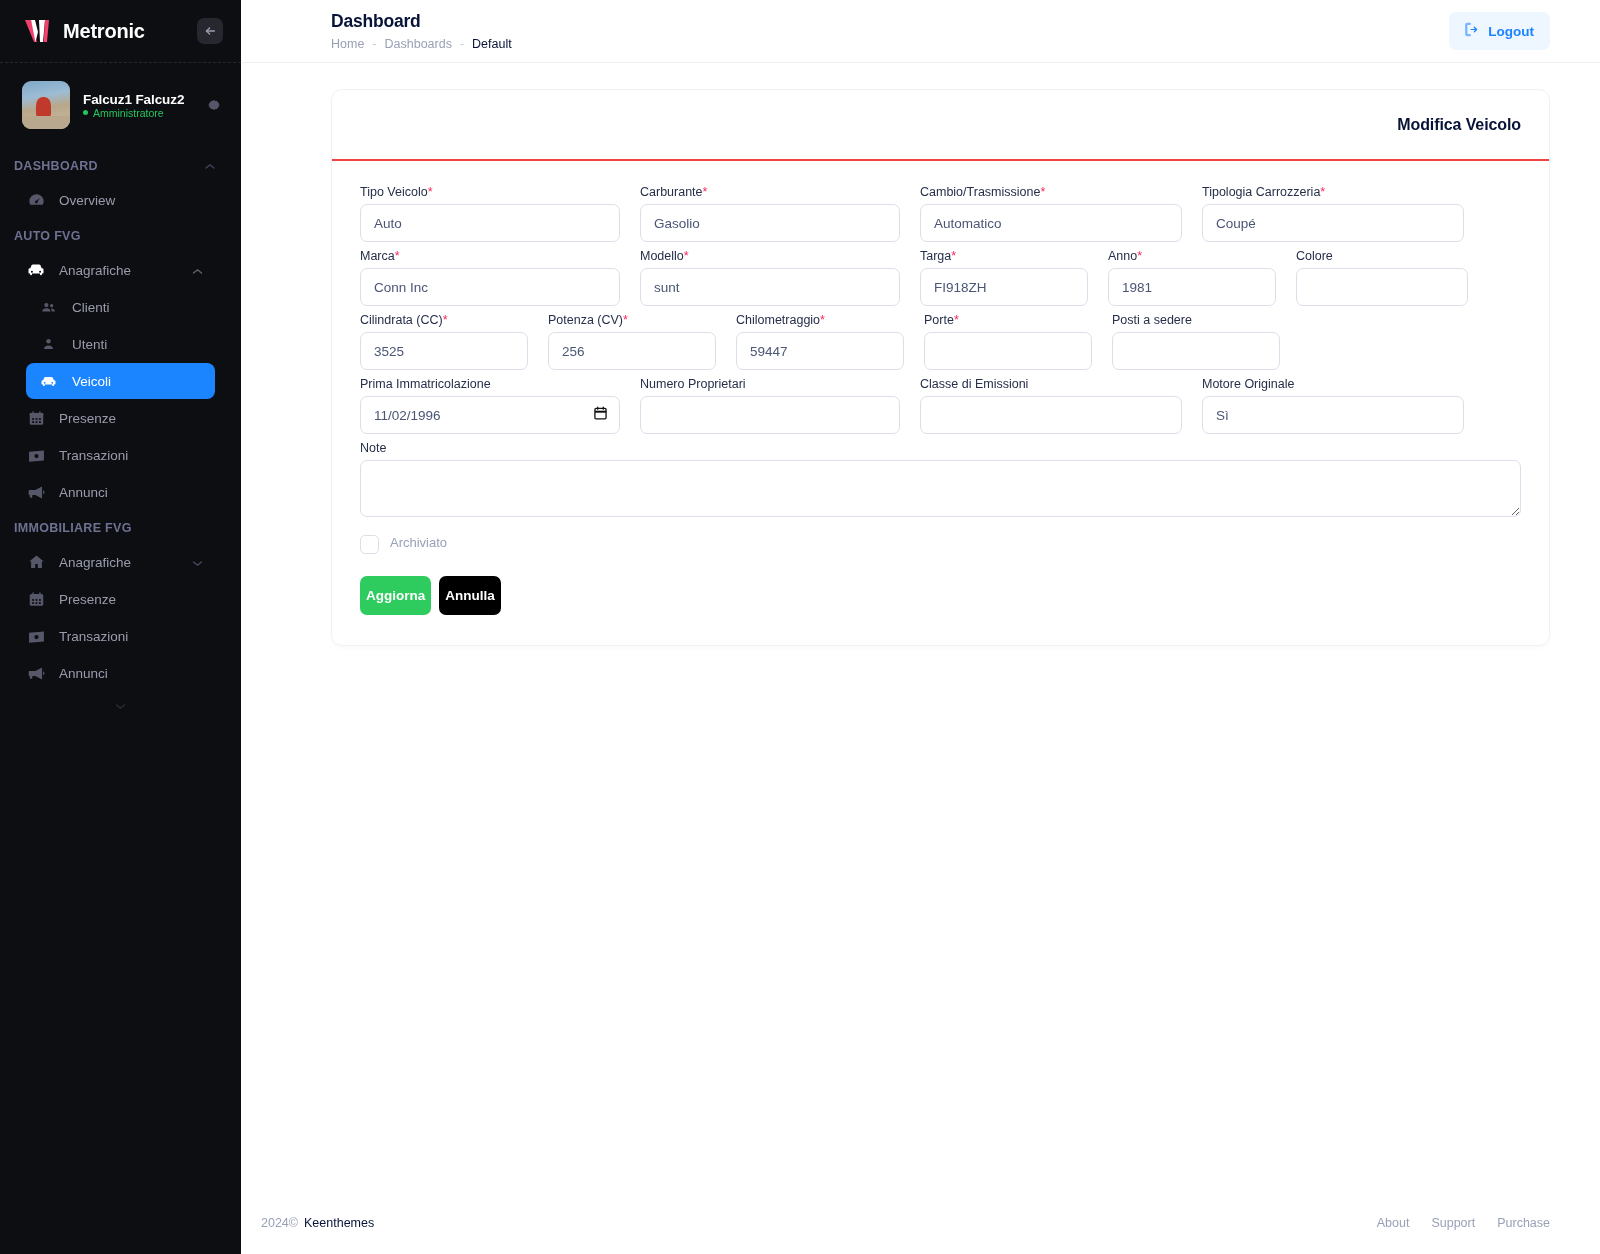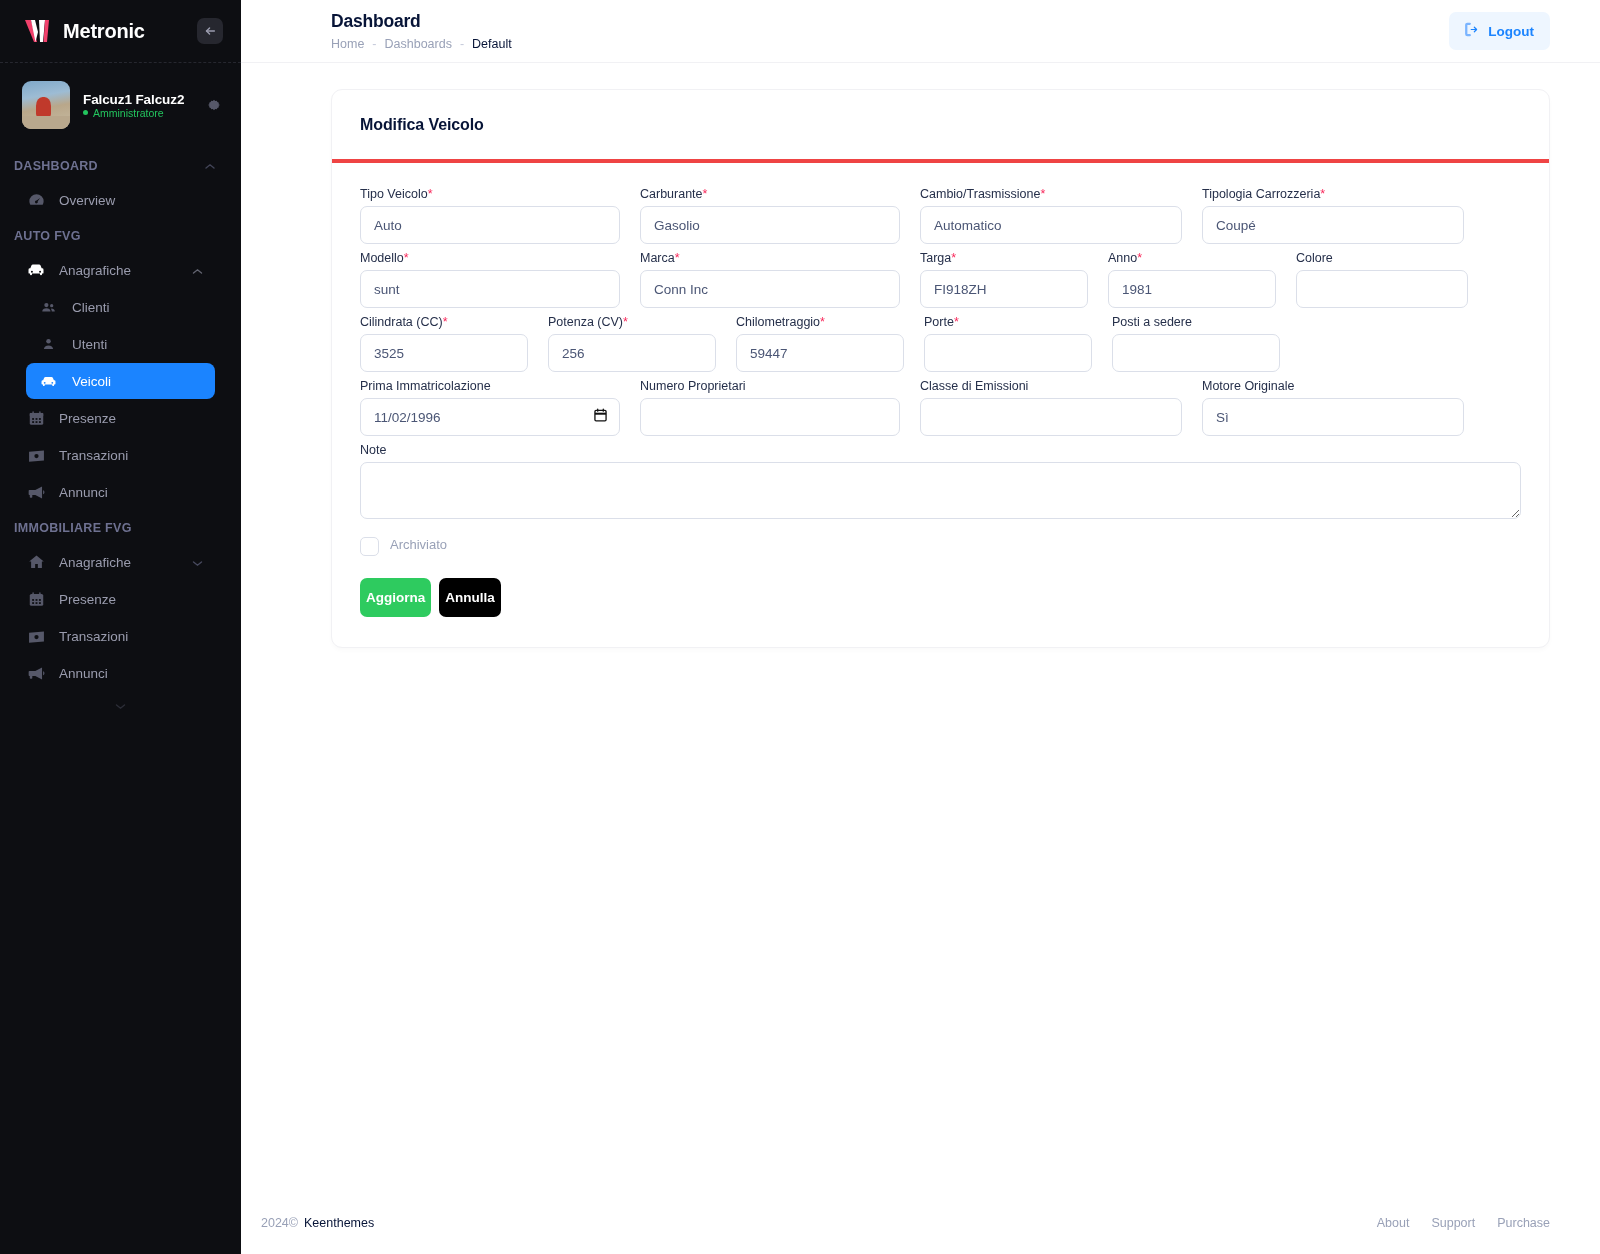--- a/index.html
+++ b/index.html
@@ -155,21 +155,22 @@
   .content { padding: 26px 50px 0 90px; flex:1; }
 
   .card {
     border: 1px solid #f1f1f4;
     border-radius: 11px;
     background:#fff;
     box-shadow: 0 3px 4px rgba(0,0,0,0.02);
   }
   .card-head {
     padding: 26px 28px 25px 28px;
-    border-bottom: 4px solid #ef4444;
+    border-bottom: 2px solid #ef4444;
+    text-align: right;
   }
   .card-title { font-size:16px; font-weight:600; color:#071437; letter-spacing:-0.1px; }
   .card-body { padding: 24px 28px 30px 28px; }
 
   .form-rows { display:flex; flex-direction:column; }
   .frow { display:flex; gap: 20px; margin-bottom: 7px; }
   .fld { display:flex; flex-direction:column; }
   .flbl {
     font-size: 12.5px;
     color: #252f4a;
@@ -515,26 +516,26 @@
                 <input class="finput" value="Automatico" style="">
               </div>
               <div class="fld w-262">
                 <label class="flbl"><span>Tipologia Carrozzeria</span><span class="req">*</span></label>
                 <input class="finput" value="Coupé" style="">
               </div>
             </div>
 
             <div class="frow">
               <div class="fld w-260">
+                <label class="flbl"><span>Marca</span><span class="req">*</span></label>
+                <input class="finput" value="Conn Inc" style="">
+              </div>
+              <div class="fld w-260">
                 <label class="flbl"><span>Modello</span><span class="req">*</span></label>
                 <input class="finput" value="sunt" style="">
-              </div>
-              <div class="fld w-260">
-                <label class="flbl"><span>Marca</span><span class="req">*</span></label>
-                <input class="finput" value="Conn Inc" style="">
               </div>
               <div class="fld w-168">
                 <label class="flbl"><span>Targa</span><span class="req">*</span></label>
                 <input class="finput" value="FI918ZH" style="">
               </div>
               <div class="fld w-168">
                 <label class="flbl"><span>Anno</span><span class="req">*</span></label>
                 <input class="finput" value="1981" style="">
               </div>
               <div class="fld w-172">

